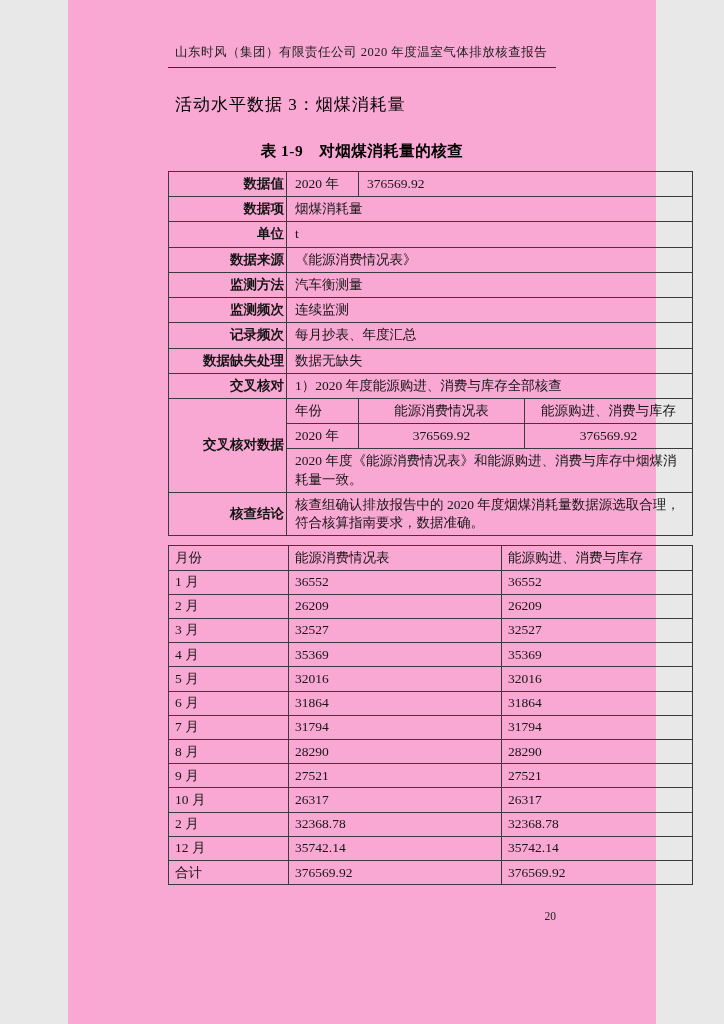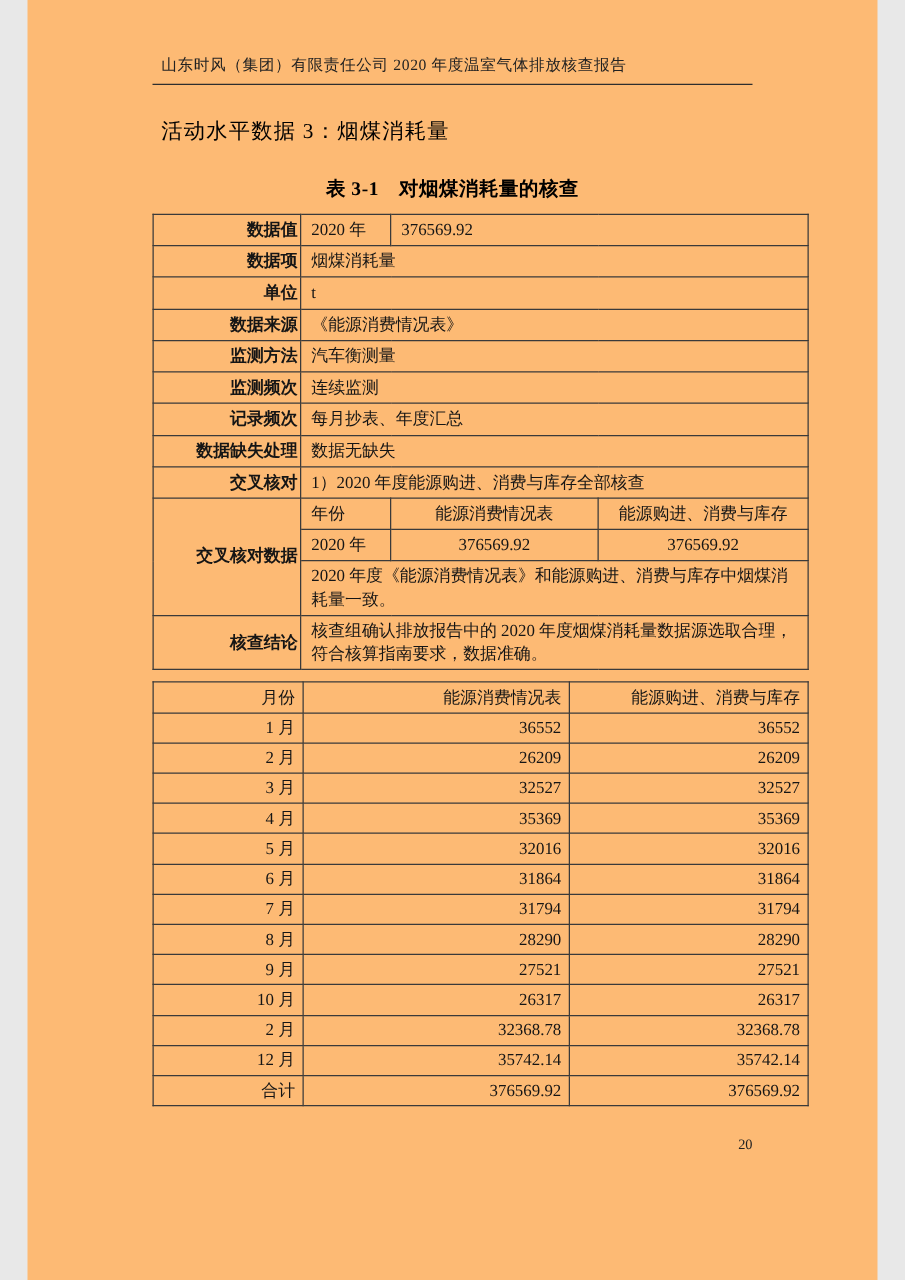--- a/index.html
+++ b/index.html
@@ -1,20 +1,20 @@
 <!DOCTYPE html>
 <html><head>
 <meta charset="utf-8">
 <style>
   * { margin: 0; padding: 0; box-sizing: border-box; }
   html, body { background: #e8e8e8; }
   .page {
-    width: 680px;
+    width: 588px;
     height: 1024px;
-    background: #fdba74;
+    background: #f9a8d4;
     margin: 0 auto;
     padding: 44px 100px 0 100px;
     font-family: "Liberation Serif", "DejaVu Serif", serif;
     color: #1c1c1c;
     position: relative;
   }
   .doc-header {
     font-size: 12.5px;
     letter-spacing: 0.5px;
     padding: 0 0 6px 7px;
@@ -53,38 +53,38 @@
   }
   
   #t9 td.lbl {
     font-weight: bold;
     text-align: right;
     padding-left: 2px;
     padding-right: 2px;
   }
   #t9 td.ctr { text-align: center; }
   
-  #t10 td, #t10 th { text-align: right; padding: 2.5px 6px; }
+  #t10 td, #t10 th { text-align: left; padding: 2.5px 6px; }
   .page-number {
     margin-top: 25px;
     text-align: right;
     font-size: 11.5px;
     color: #222;
   }
 </style>
 </head>
 <body>
 
 <div class="page">
 
   <div class="doc-header">山东时风（集团）有限责任公司 2020 年度温室气体排放核查报告</div>
 
   <div class="section-title">活动水平数据 3：烟煤消耗量</div>
 
-  <div class="table-caption">表 3-1　对烟煤消耗量的核查</div>
+  <div class="table-caption">表 1-9　对烟煤消耗量的核查</div>
 
   <table id="t9">
     <colgroup>
       <col style="width:118px">
         <col style="width:72px">
         <col style="width:166px">
         <col style="width:168px">
     </colgroup>
     <tbody>
       <tr>

